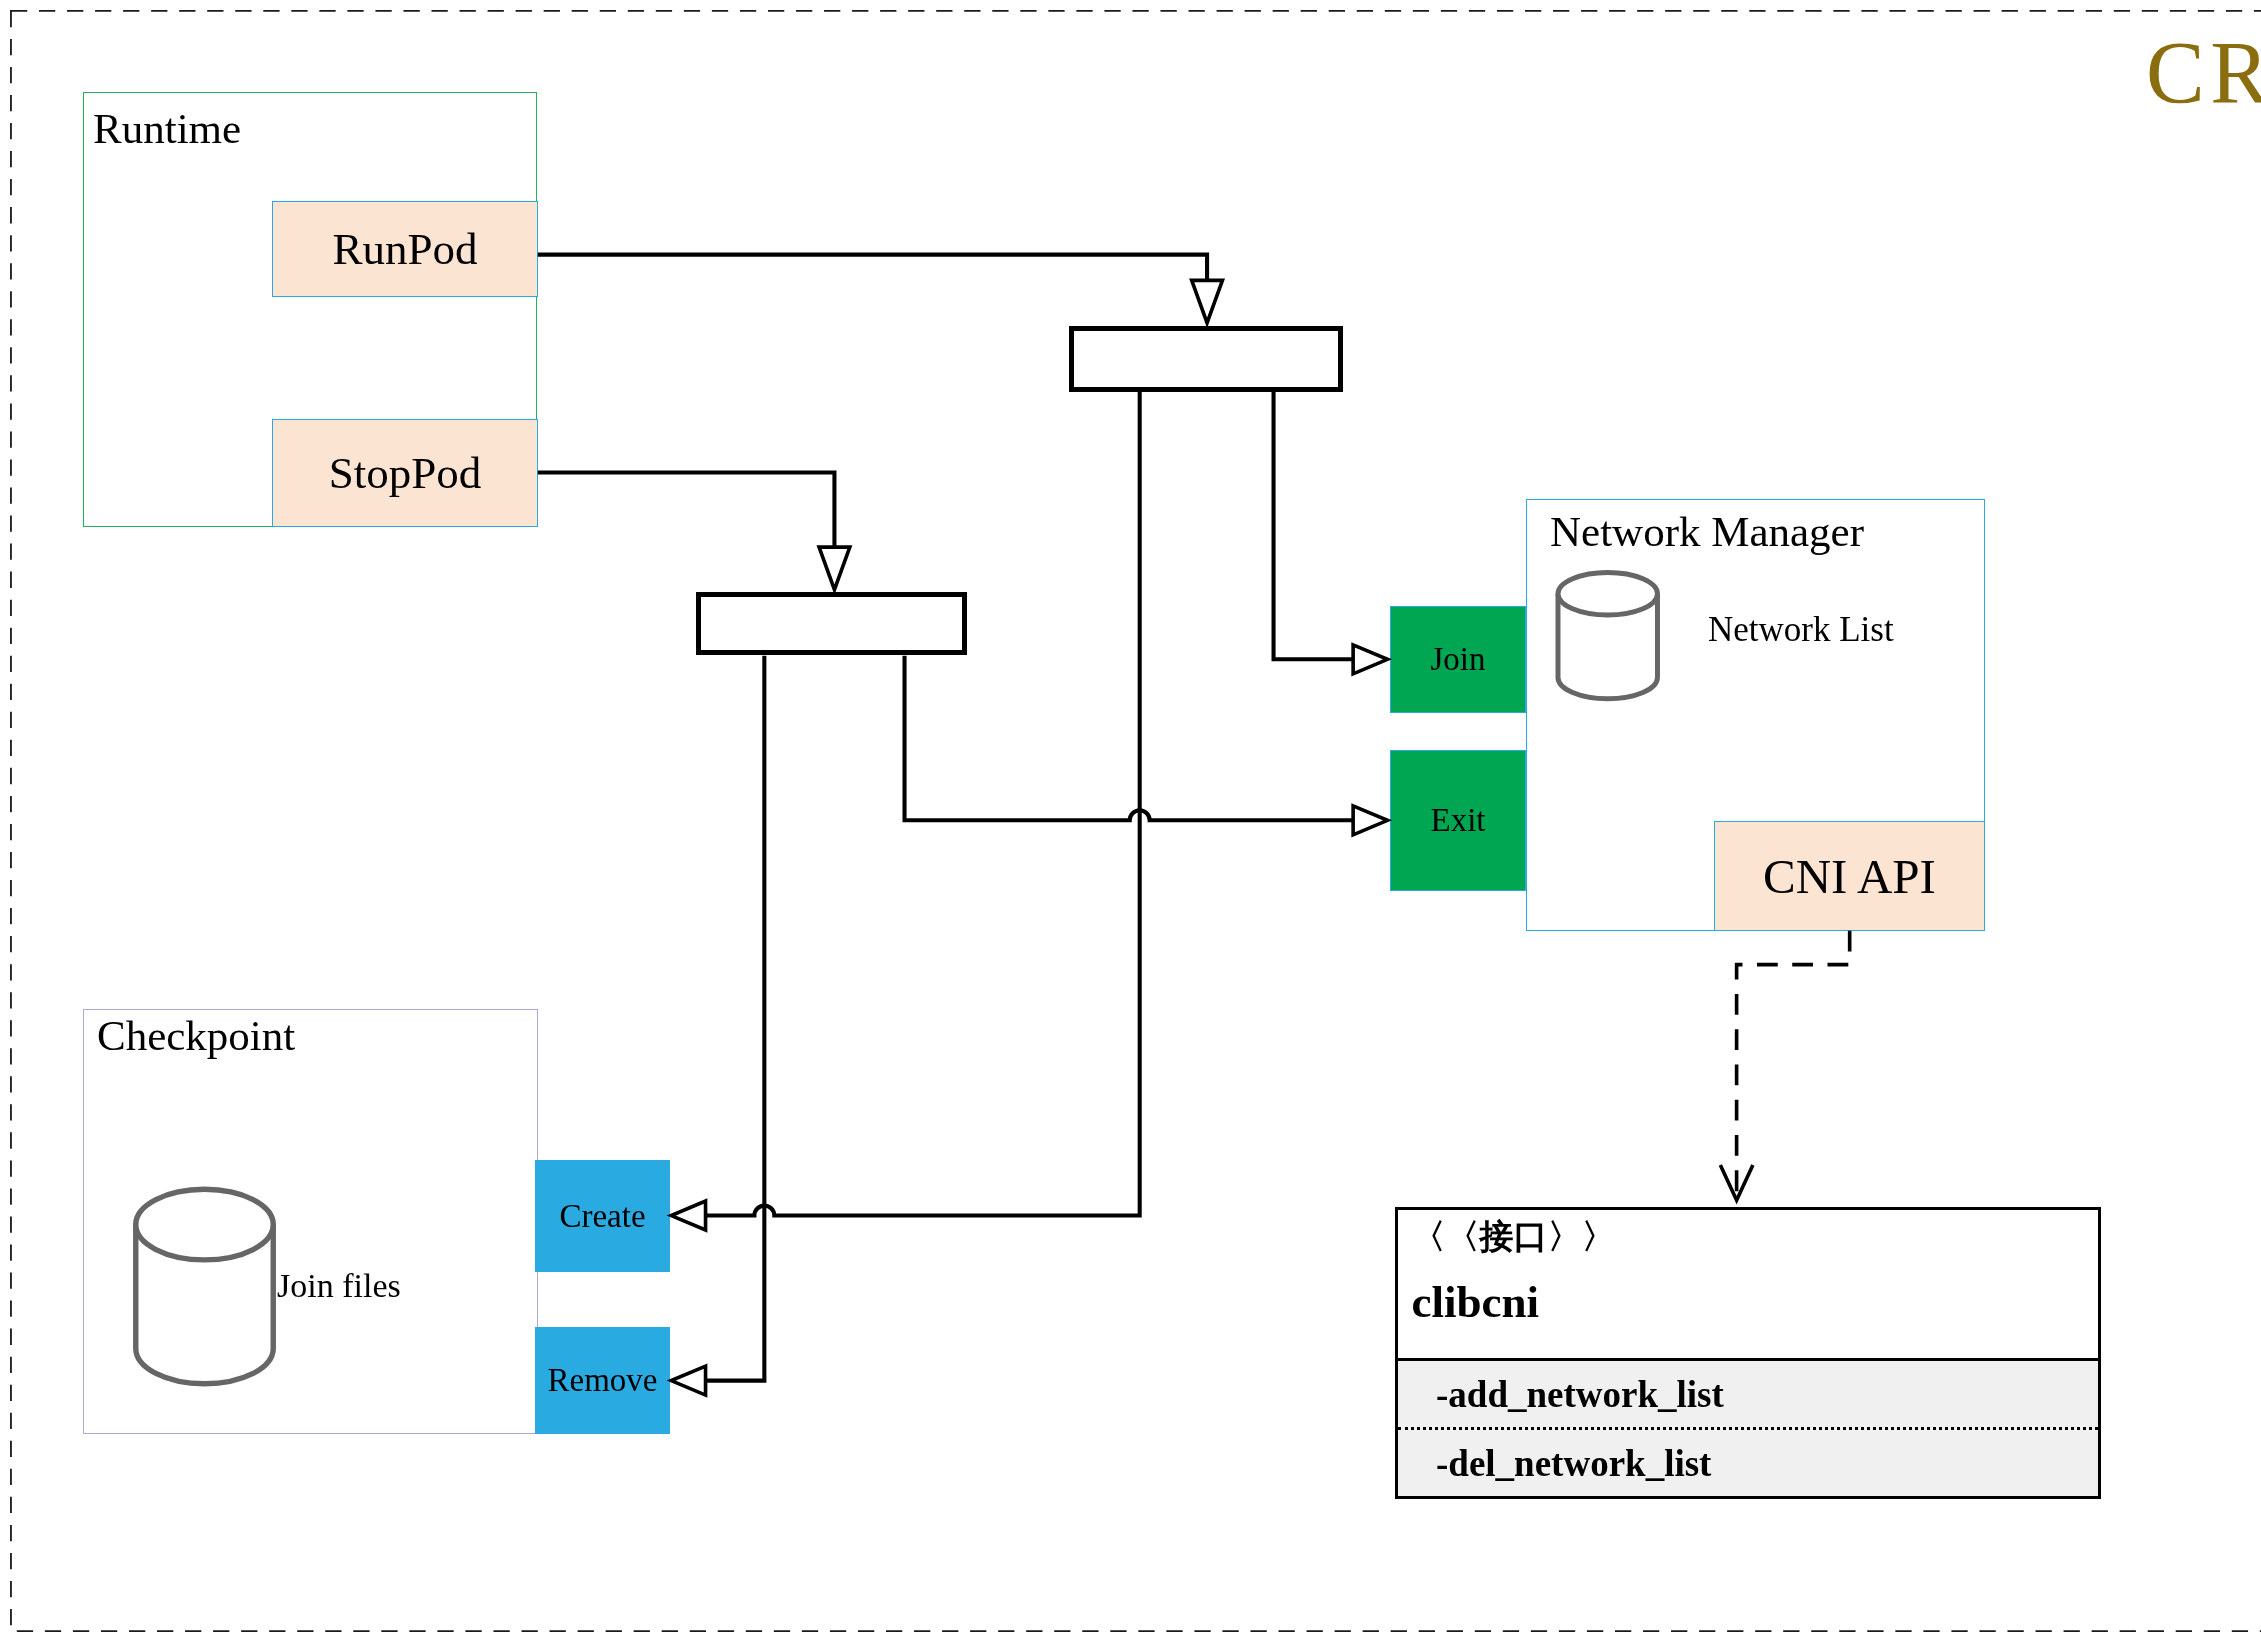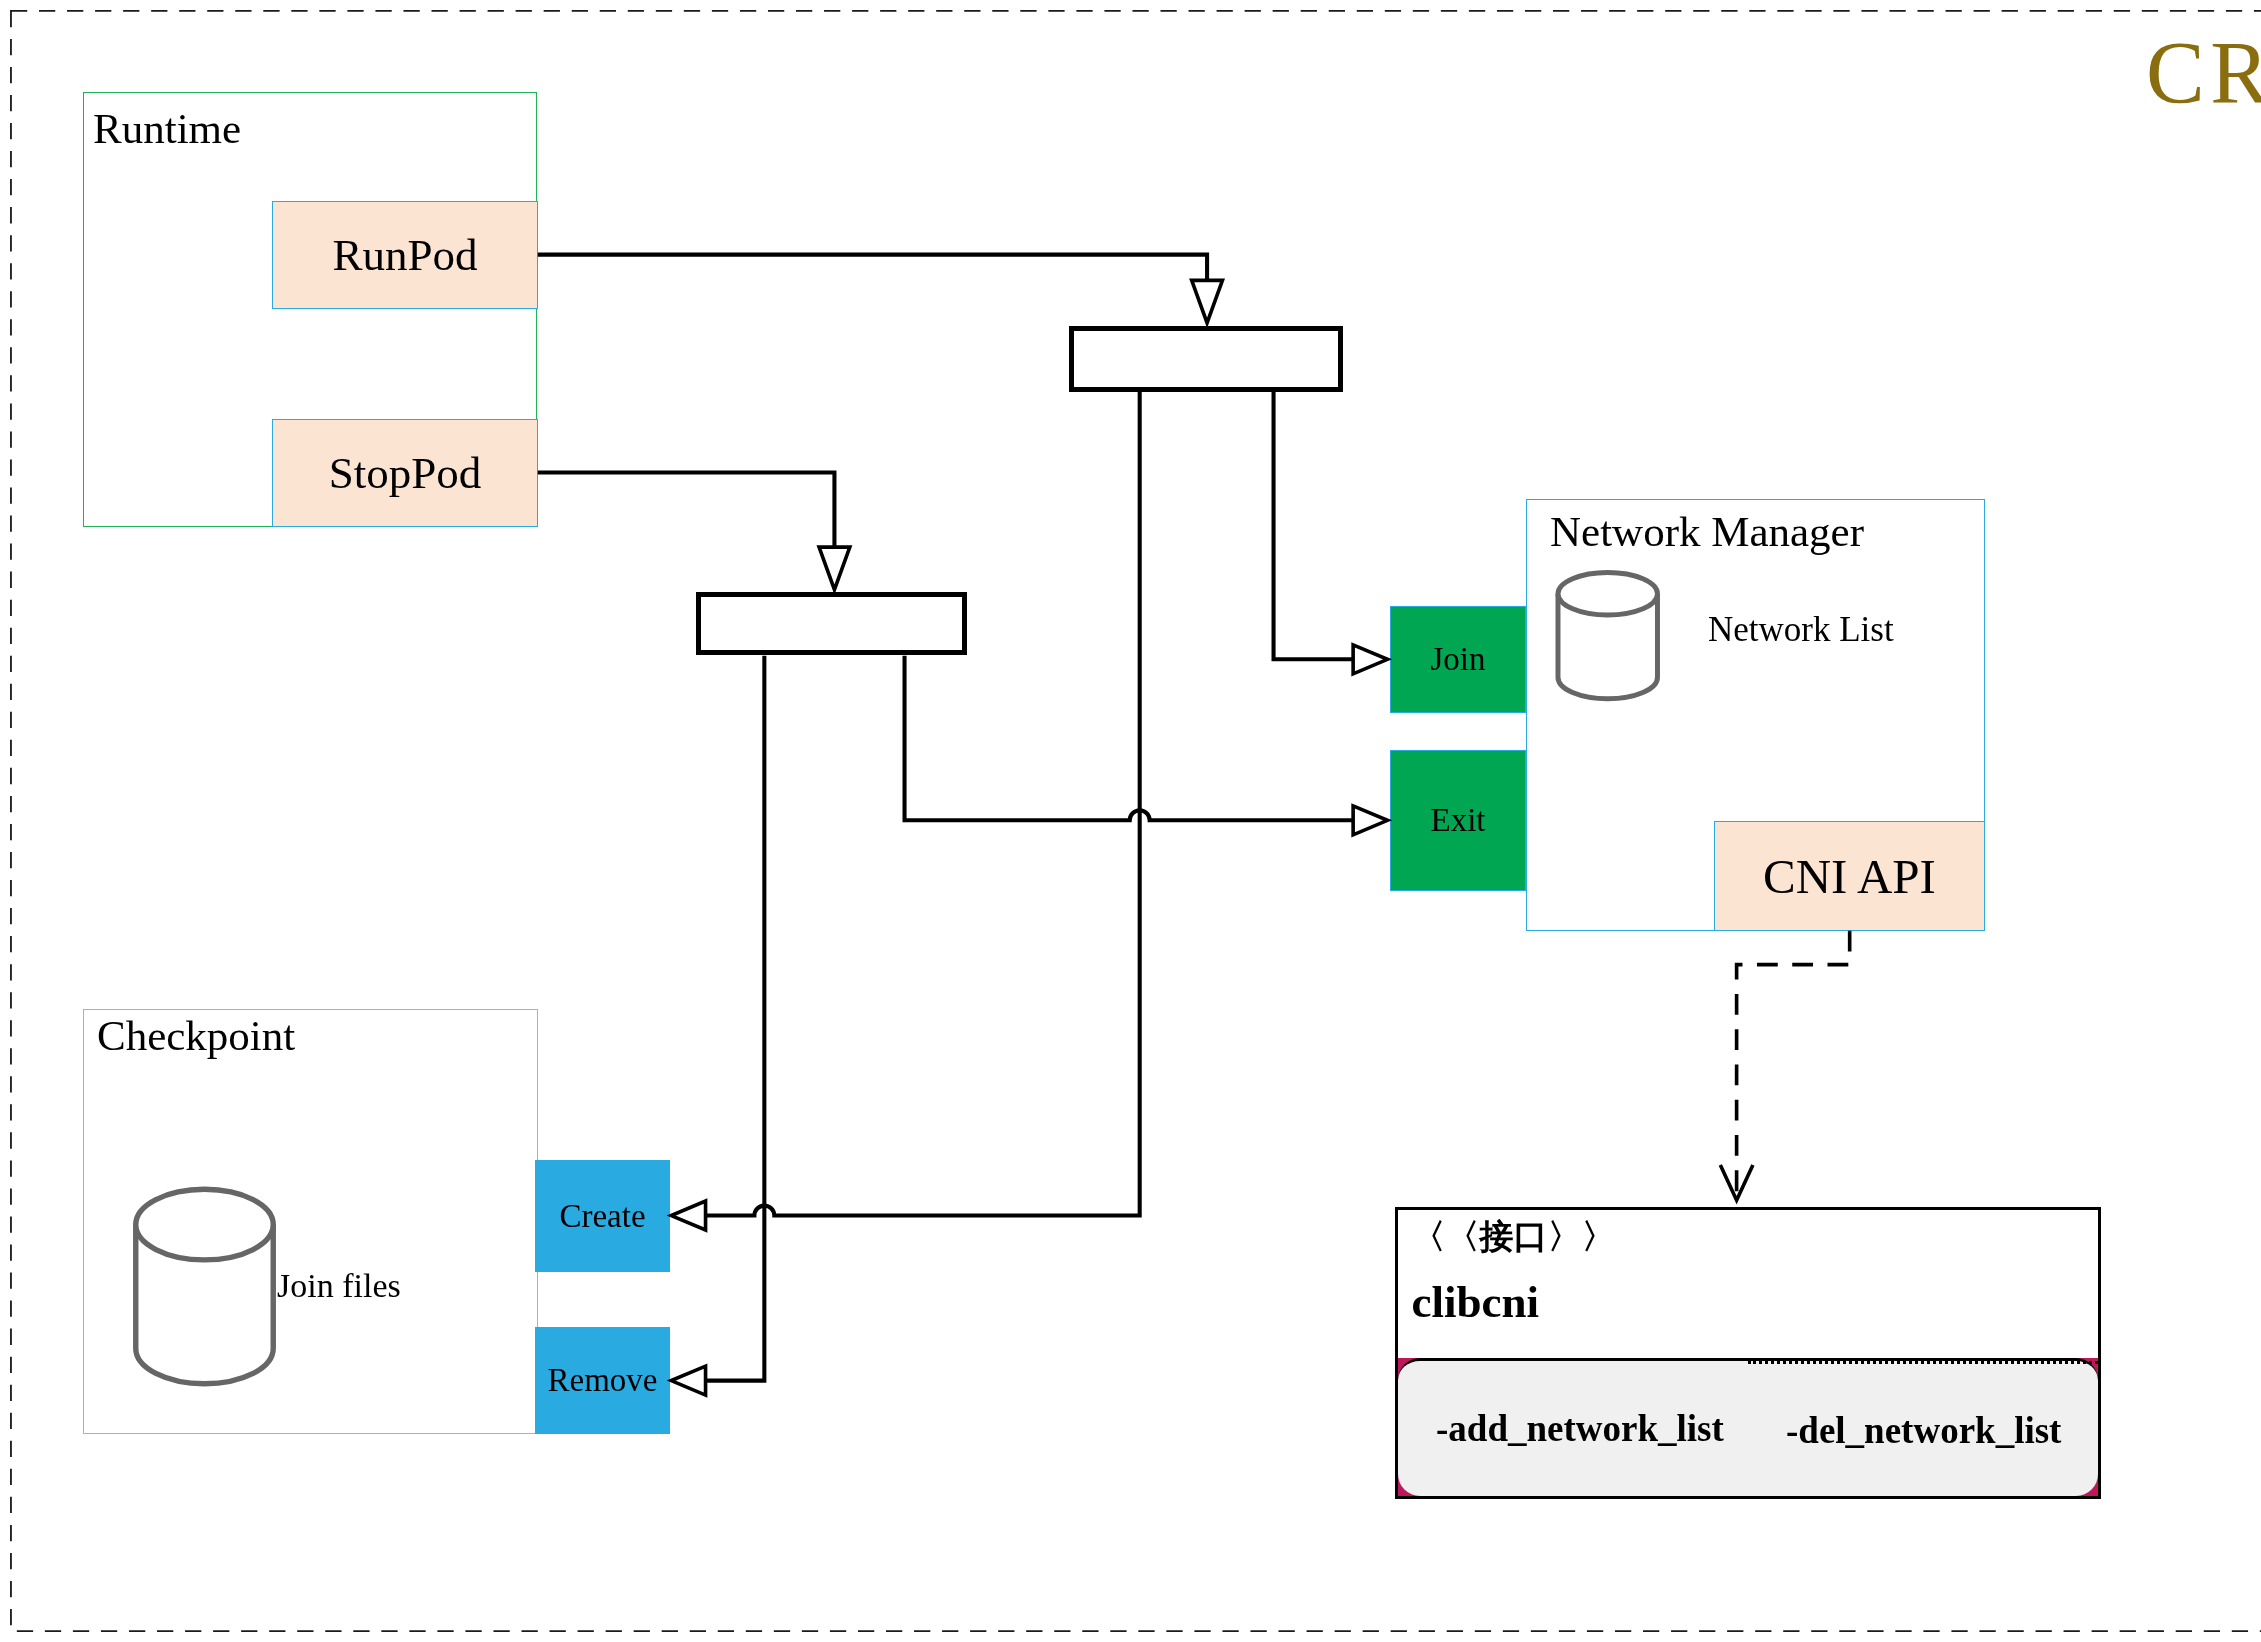--- a/index.html
+++ b/index.html
@@ -27,35 +27,35 @@
   #cri-title{position:absolute;top:22px;right:26px;font-size:88px;color:var(--gold,#8a6d0e);
     letter-spacing:5.4px;}
   
   .side-label{position:absolute;color:#000;white-space:nowrap;}
   
   #clibcni-box{border:3.6px solid #000;background:#be185d;display:flex;flex-direction:column;font-weight:bold;}
   #clibcni-head{height:148px;position:relative;background:#fff;}
   #clibcni-stereotype{position:absolute;left:13.6px;top:3.6px;font-size:34px;}
   #clibcni-name{position:absolute;left:13.6px;top:66px;font-size:45px;}
   #clibcni-methods{flex:1;background:var(--methods-bg,#f0f0f0);border-top:3.6px solid #000;
-    display:flex;flex-direction:row;border-radius:22px;}
+    display:flex;flex-direction:column;}
   .method-row{flex:1;display:flex;align-items:center;padding-left:38px;font-size:37px;color:#000;}
   .method-row + .method-row{border-top:3.2px dotted #000;}
   svg{position:absolute;left:0;top:0;pointer-events:none;}
 </style>
 </head>
 <body>
 
 <div id="canvas">
 
   <div id="cri-title">CRI</div>
 
   <div class="abs frame" id="runtime-box" style="left:83px;top:92px;width:454px;height:435px;"></div>
   <div class="frame-title" style="left:93px;top:104px;">Runtime</div>
-  <div class="abs peach-btn" style="left:272px;top:201px;width:266px;height:108px;">RunPod</div>
+  <div class="abs peach-btn" style="left:272px;top:201px;width:266px;height:96px;">RunPod</div>
   <div class="abs peach-btn" style="left:272px;top:419px;width:266px;height:108px;">StopPod</div>
 
   <div class="abs junction-bar" style="left:1069px;top:326px;width:274px;height:66px;"></div>
   <div class="abs junction-bar" style="left:696px;top:592px;width:271px;height:63px;"></div>
 
   <div class="abs frame" id="network-manager-box" style="left:1526px;top:499px;width:459px;height:432px;"></div>
   <div class="frame-title" style="left:1550px;top:507px;">Network Manager</div>
   <div class="side-label" style="left:1663px;top:610px;font-size:35px;margin-left:45px;">Network List</div>
   <div class="abs green-btn" style="left:1390px;top:606px;width:136px;height:107px;border:1.4px solid var(--cyan);">Join</div>
   <div class="abs green-btn" style="left:1390px;top:750px;width:136px;height:141px;border:1.4px solid var(--cyan);">Exit</div>

